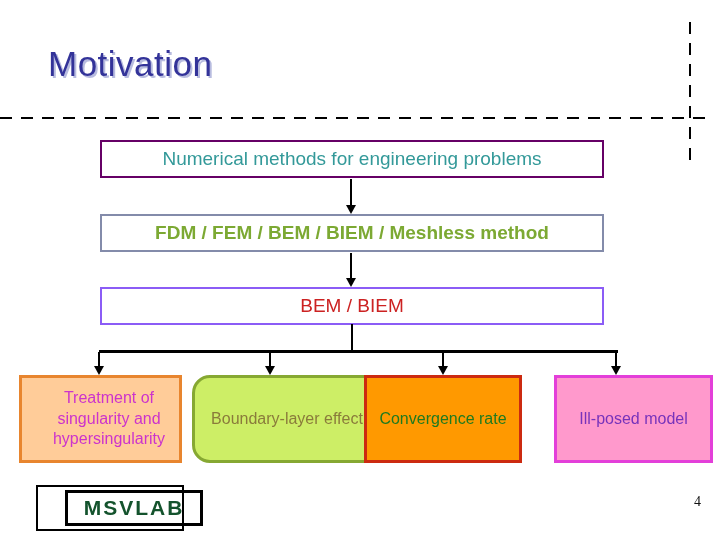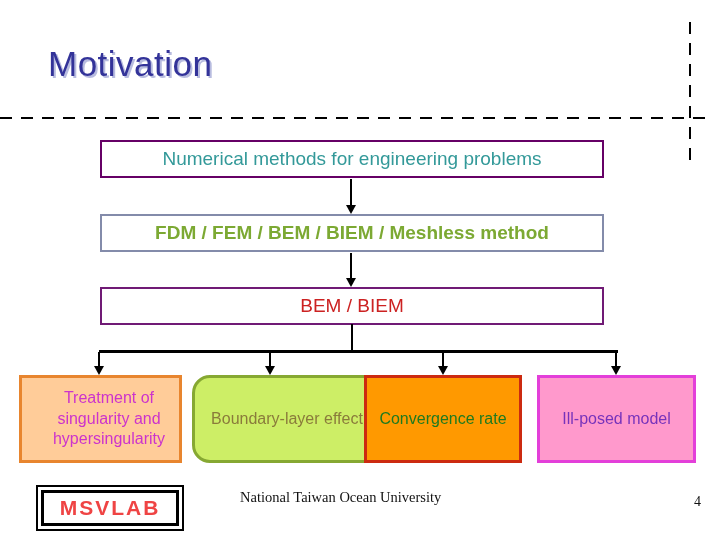--- a/index.html
+++ b/index.html
@@ -25,47 +25,47 @@
     background:repeating-linear-gradient(180deg,#000 0 12px,transparent 12px 21px);
   }
   
   .flow-box{
     position:absolute;left:100px;width:500px;height:34px;
     background:#fff;display:flex;align-items:center;justify-content:center;
     font-size:19px;text-align:center;
   }
   .box-a{top:140px;border:2px solid #660066;color:#339999;}
   .box-b{top:214px;border:2px solid #838baa;color:#7ca933;font-weight:bold;}
-  .box-c{top:287px;border:2px solid #701a75;color:#cc2222;}
+  .box-c{top:287px;border:2px solid #8b5cf6;color:#cc2222;}
   
   .varrow{position:absolute;width:10px;}
   .varrow .shaft{position:absolute;left:4px;top:0;width:2px;height:calc(100% - 8px);background:#000;}
   .varrow .head{position:absolute;left:0;bottom:0;width:0;height:0;
     border-left:5px solid transparent;border-right:5px solid transparent;border-top:9px solid #000;}
   .conn-stub{position:absolute;left:351px;top:324px;width:2px;height:28px;background:#000;}
   .conn-horiz{position:absolute;left:99px;top:350px;width:519px;height:3px;background:#000;}
   
   .leaf{
     position:absolute;top:375px;height:88px;box-sizing:border-box;
     border:3px solid #000;display:flex;align-items:center;justify-content:center;
     text-align:center;font-size:16px;line-height:1.3;padding:2px 6px;
   }
   .leaf-1{left:19px;width:163px;}
   .leaf-2{left:192px;width:190px;border-radius:18px;}
   .leaf-3{left:364px;width:158px;}
-  .leaf-4{left:537px;width:159px;}
+  .leaf-4{left:554px;width:159px;}
   
   .msv-outer{
     position:absolute;left:36px;top:485px;width:148px;height:46px;
     box-sizing:border-box;border:2px solid #000;padding:3px;background:#fff;
   }
   .msv-inner{
     width:100%;height:100%;box-sizing:border-box;border:3px solid #000;
     display:flex;align-items:center;justify-content:center;
-    font-size:21px;font-weight:bold;letter-spacing:2px;color:#ef4444;
+    font-size:21px;font-weight:bold;letter-spacing:2px;color:#14532d;margin-left:24px;
   }
   .footer-text{
     position:absolute;left:240px;top:488px;
     font-family:"Liberation Serif", serif;font-size:14.5px;color:#111;line-height:1.25;
   }
   .page-number{
     position:absolute;left:694px;top:494px;
     font-family:"Liberation Serif", serif;font-size:14px;color:#111;
   }
 </style>
@@ -129,15 +129,14 @@
   <span>Convergence rate</span>
 </div>
 <div class="leaf leaf-4" style="background: rgb(255, 153, 204); border-color: rgb(227, 63, 217); color: rgb(119, 51, 187);">
   <span>Ill-posed model</span>
 </div>
 
 <div class="msv-outer">
   <div class="msv-inner">MSVLAB</div>
 </div>
 <div class="footer-text">
-  <div>National Taiwan Ocean University</div>
 </div>
 <div class="page-number">4</div>
 
 </body></html>

